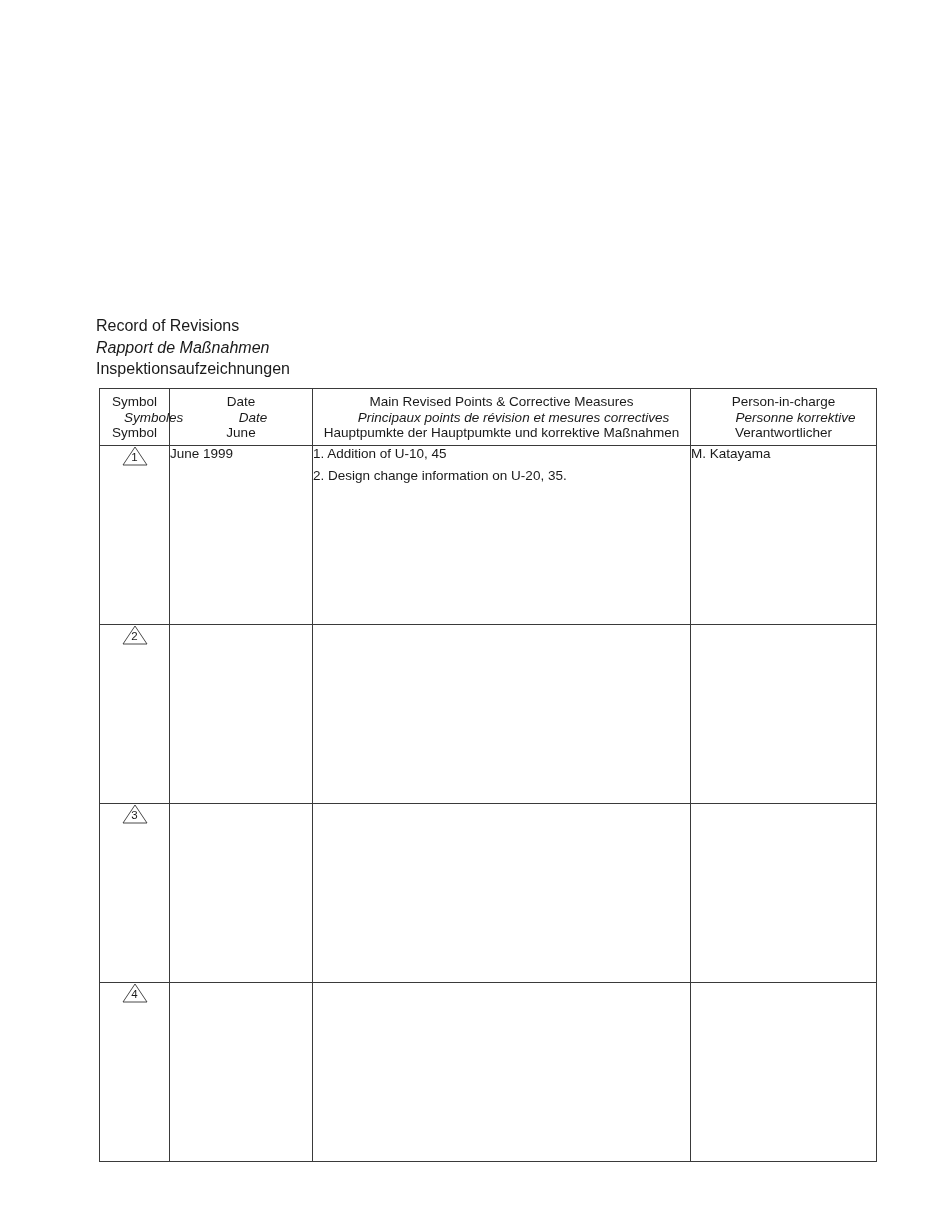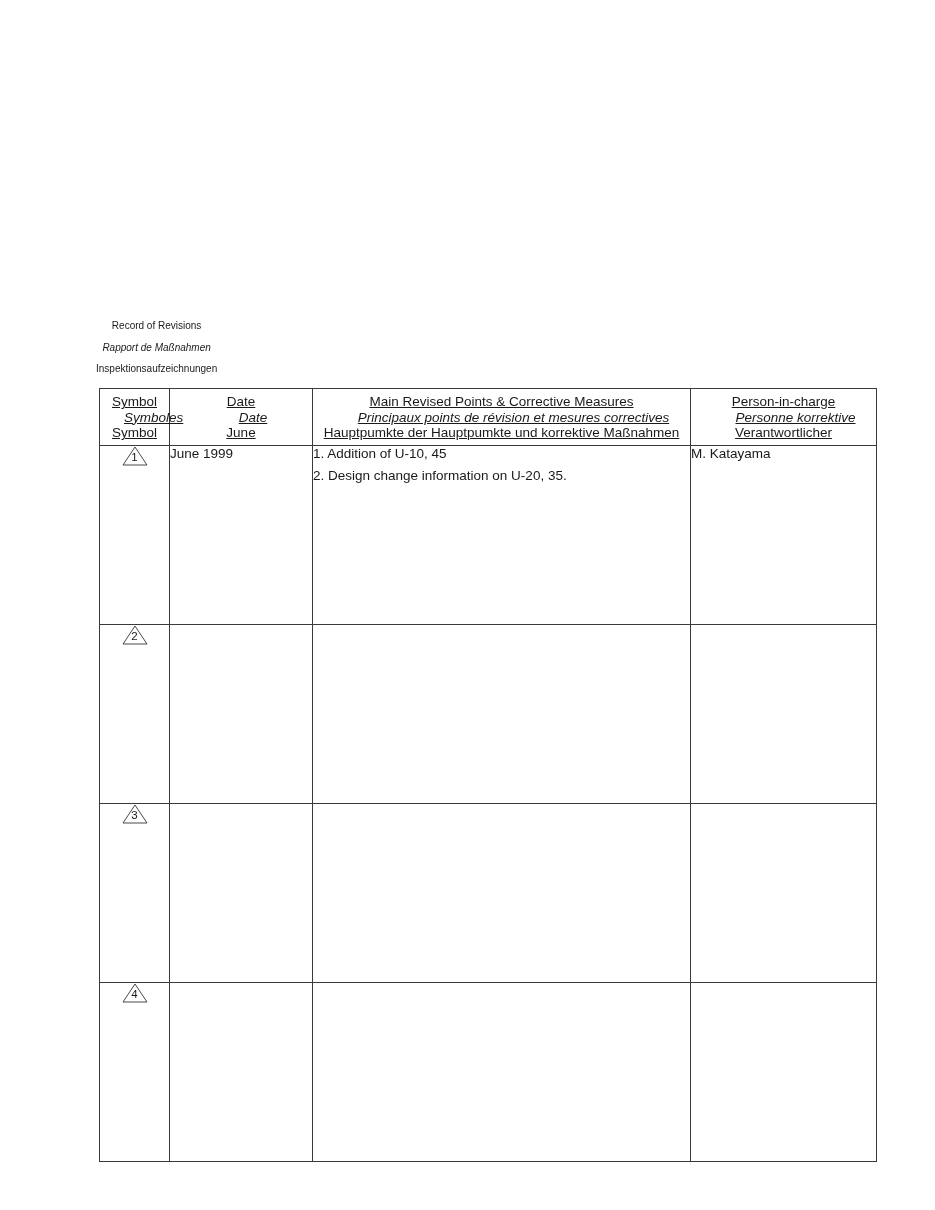--- a/index.html
+++ b/index.html
@@ -1,24 +1,24 @@
 <!DOCTYPE html>
 <html><head>
 <meta charset="utf-8">
 <style>
   html, body { margin: 0; padding: 0; background: #ffffff; }
   body { width: 935px; height: 1210px; position: relative; overflow: hidden;
          font-family: "Liberation Sans", "DejaVu Sans", sans-serif; color: #1a1a1a; }
-  .titles { position: absolute; left: 96px; top: 315px; font-size: 10px; line-height: 21.5px; text-align: center; }
+  .titles { position: absolute; left: 96px; top: 315px; font-size: 16px; line-height: 21.5px; }
   .titles .it { font-style: italic; }
   table.rev { position: absolute; left: 99px; top: 388px; border-collapse: collapse;
               width: 777px; table-layout: fixed; }
   table.rev td, table.rev th { border: 1px solid #3a3a3a; padding: 0; vertical-align: top; }
   table.rev th { font-weight: normal; font-size: 13.5px; line-height: 15.5px; text-align: center;
-                 height: 55px; vertical-align: middle; padding-top: 1px; text-decoration: underline; }
+                 height: 55px; vertical-align: middle; padding-top: 1px; }
   th .it { font-style: italic; display: block; margin-left: 24px; }
   th .ln { display: block; }
   tr.body-row td { height: 178px; }
   td.sym { text-align: center; vertical-align: middle; }
   td.date, td.points, td.person { font-size: 13.5px; line-height: 16px; }
   td.date { padding: 4px 0 0 5px; }
   td.points { padding: 4px 0 0 5px; }
   td.person { padding: 5px 0 0 7px; margin-left: 37px; }
   .pt { display: block; margin-bottom: 6px; }
   .tri { position: relative; width: 26px; height: 20px; display: inline-block; }

